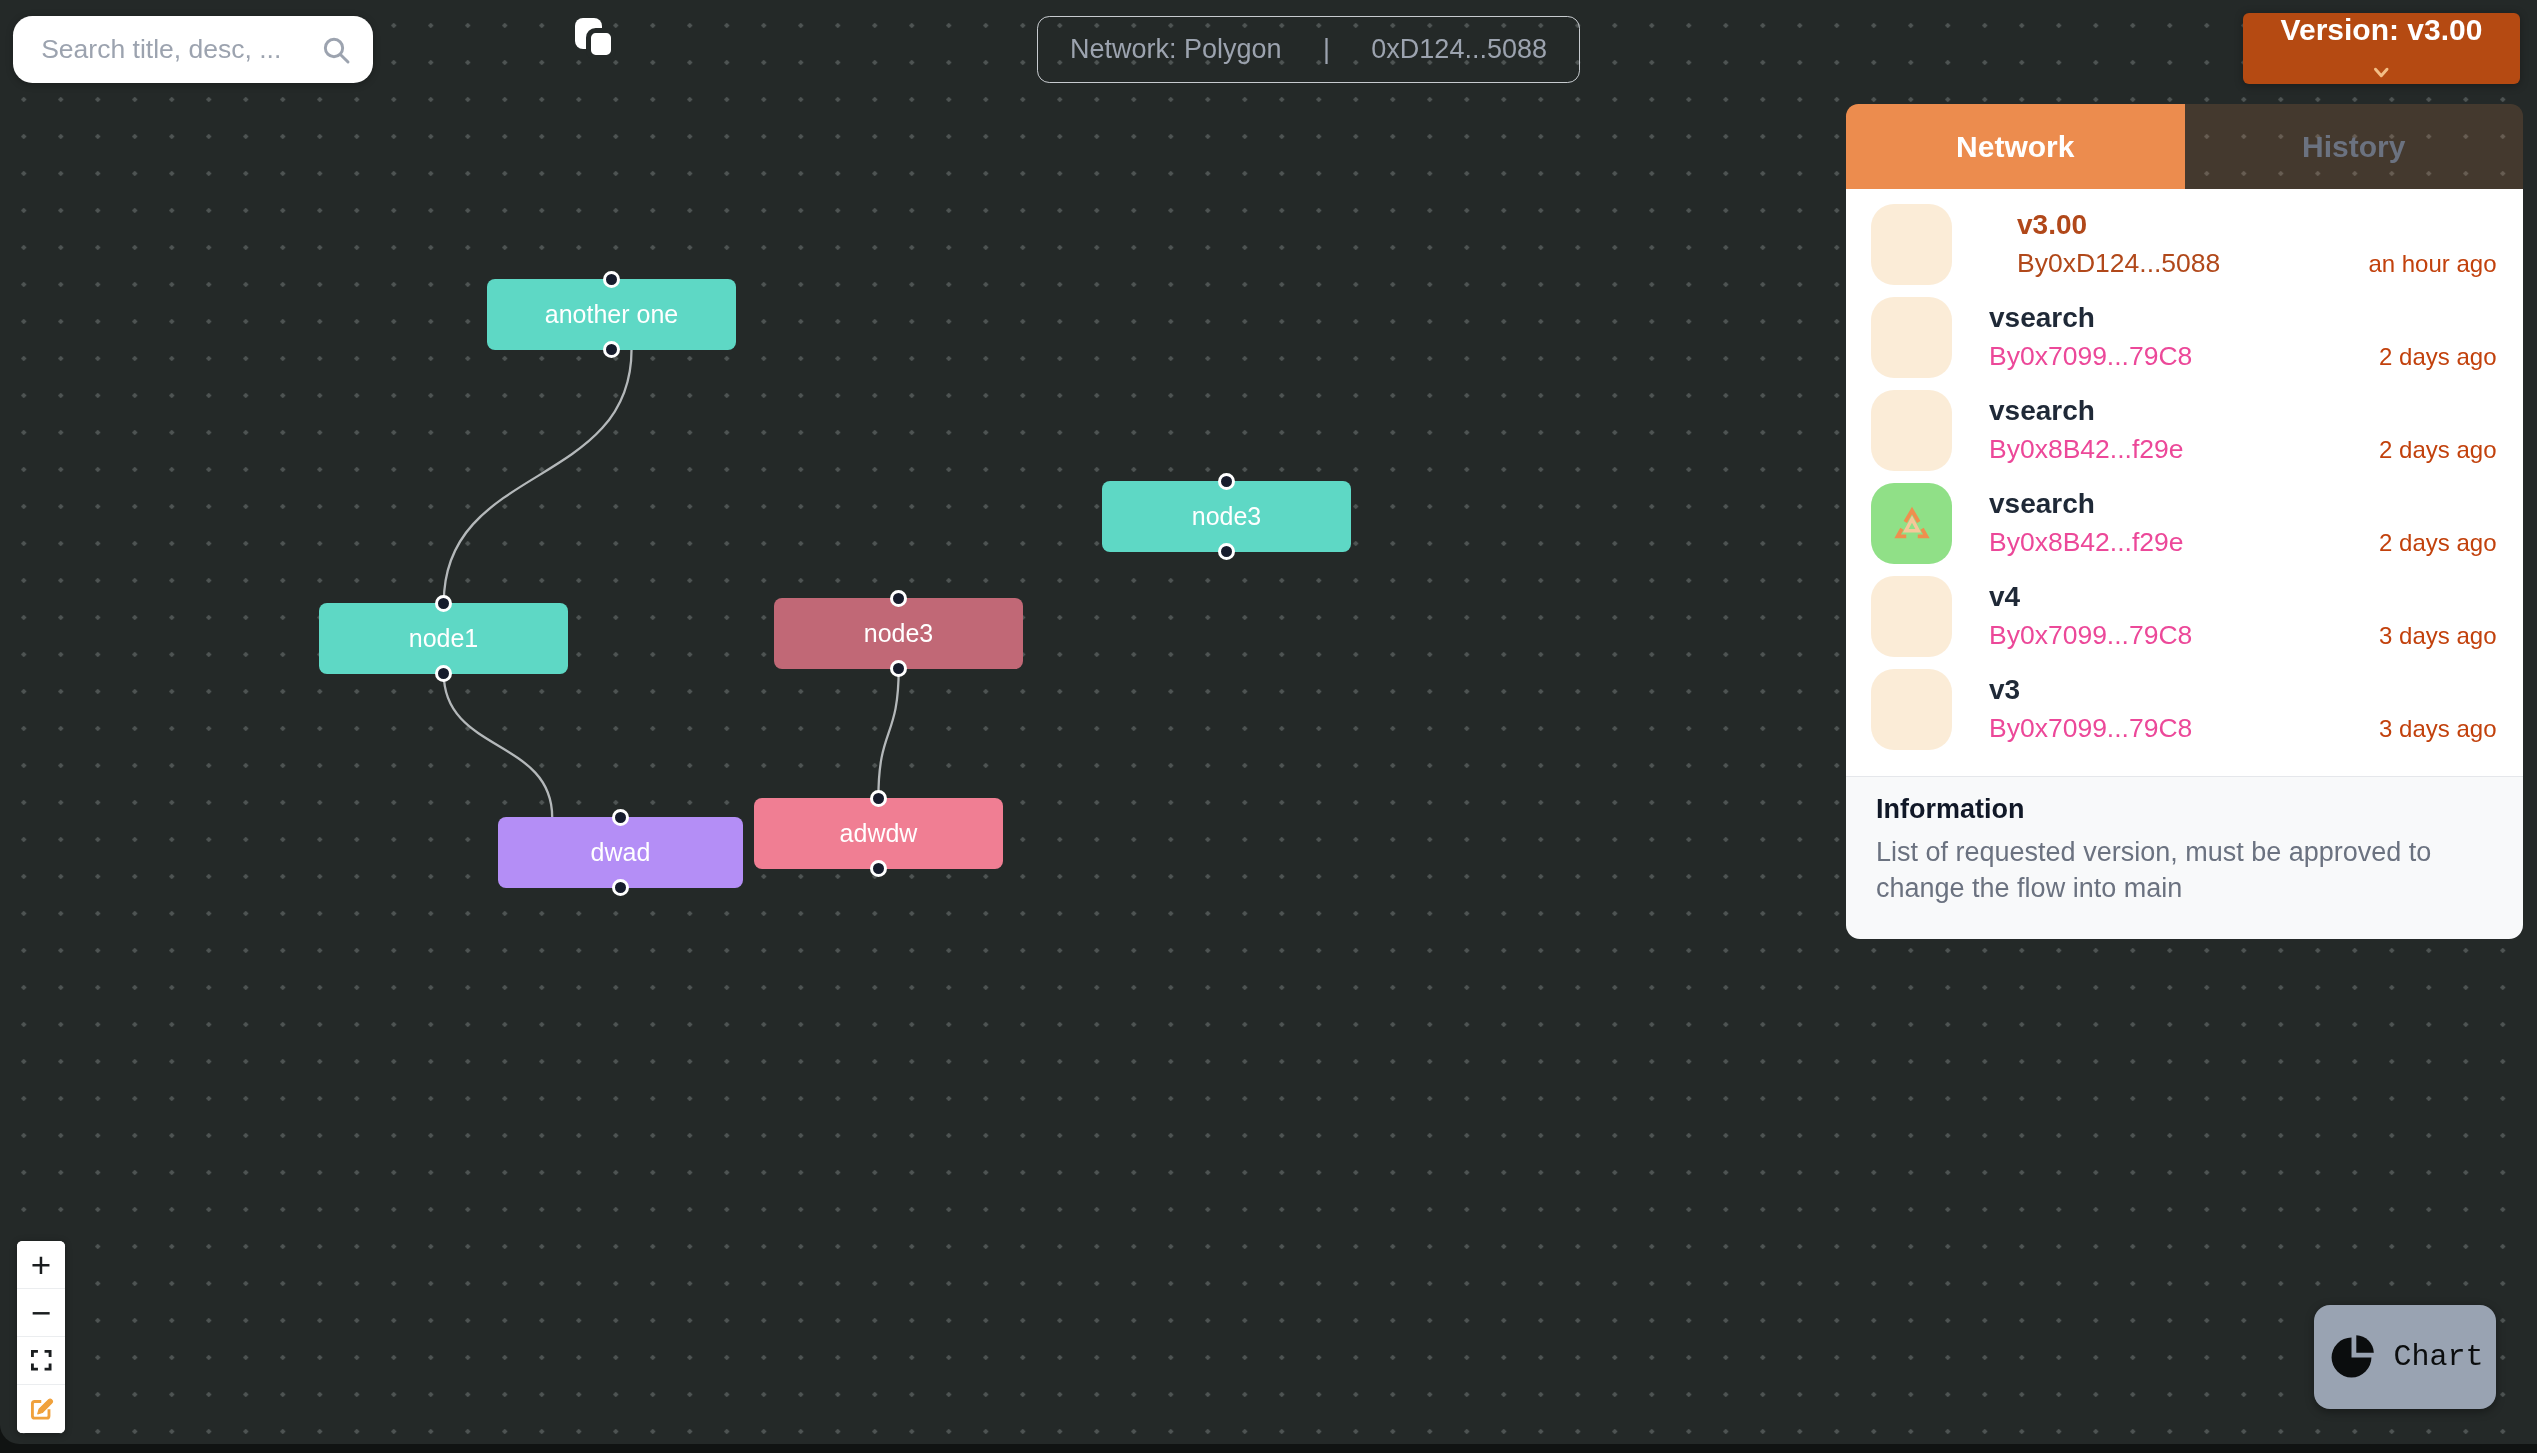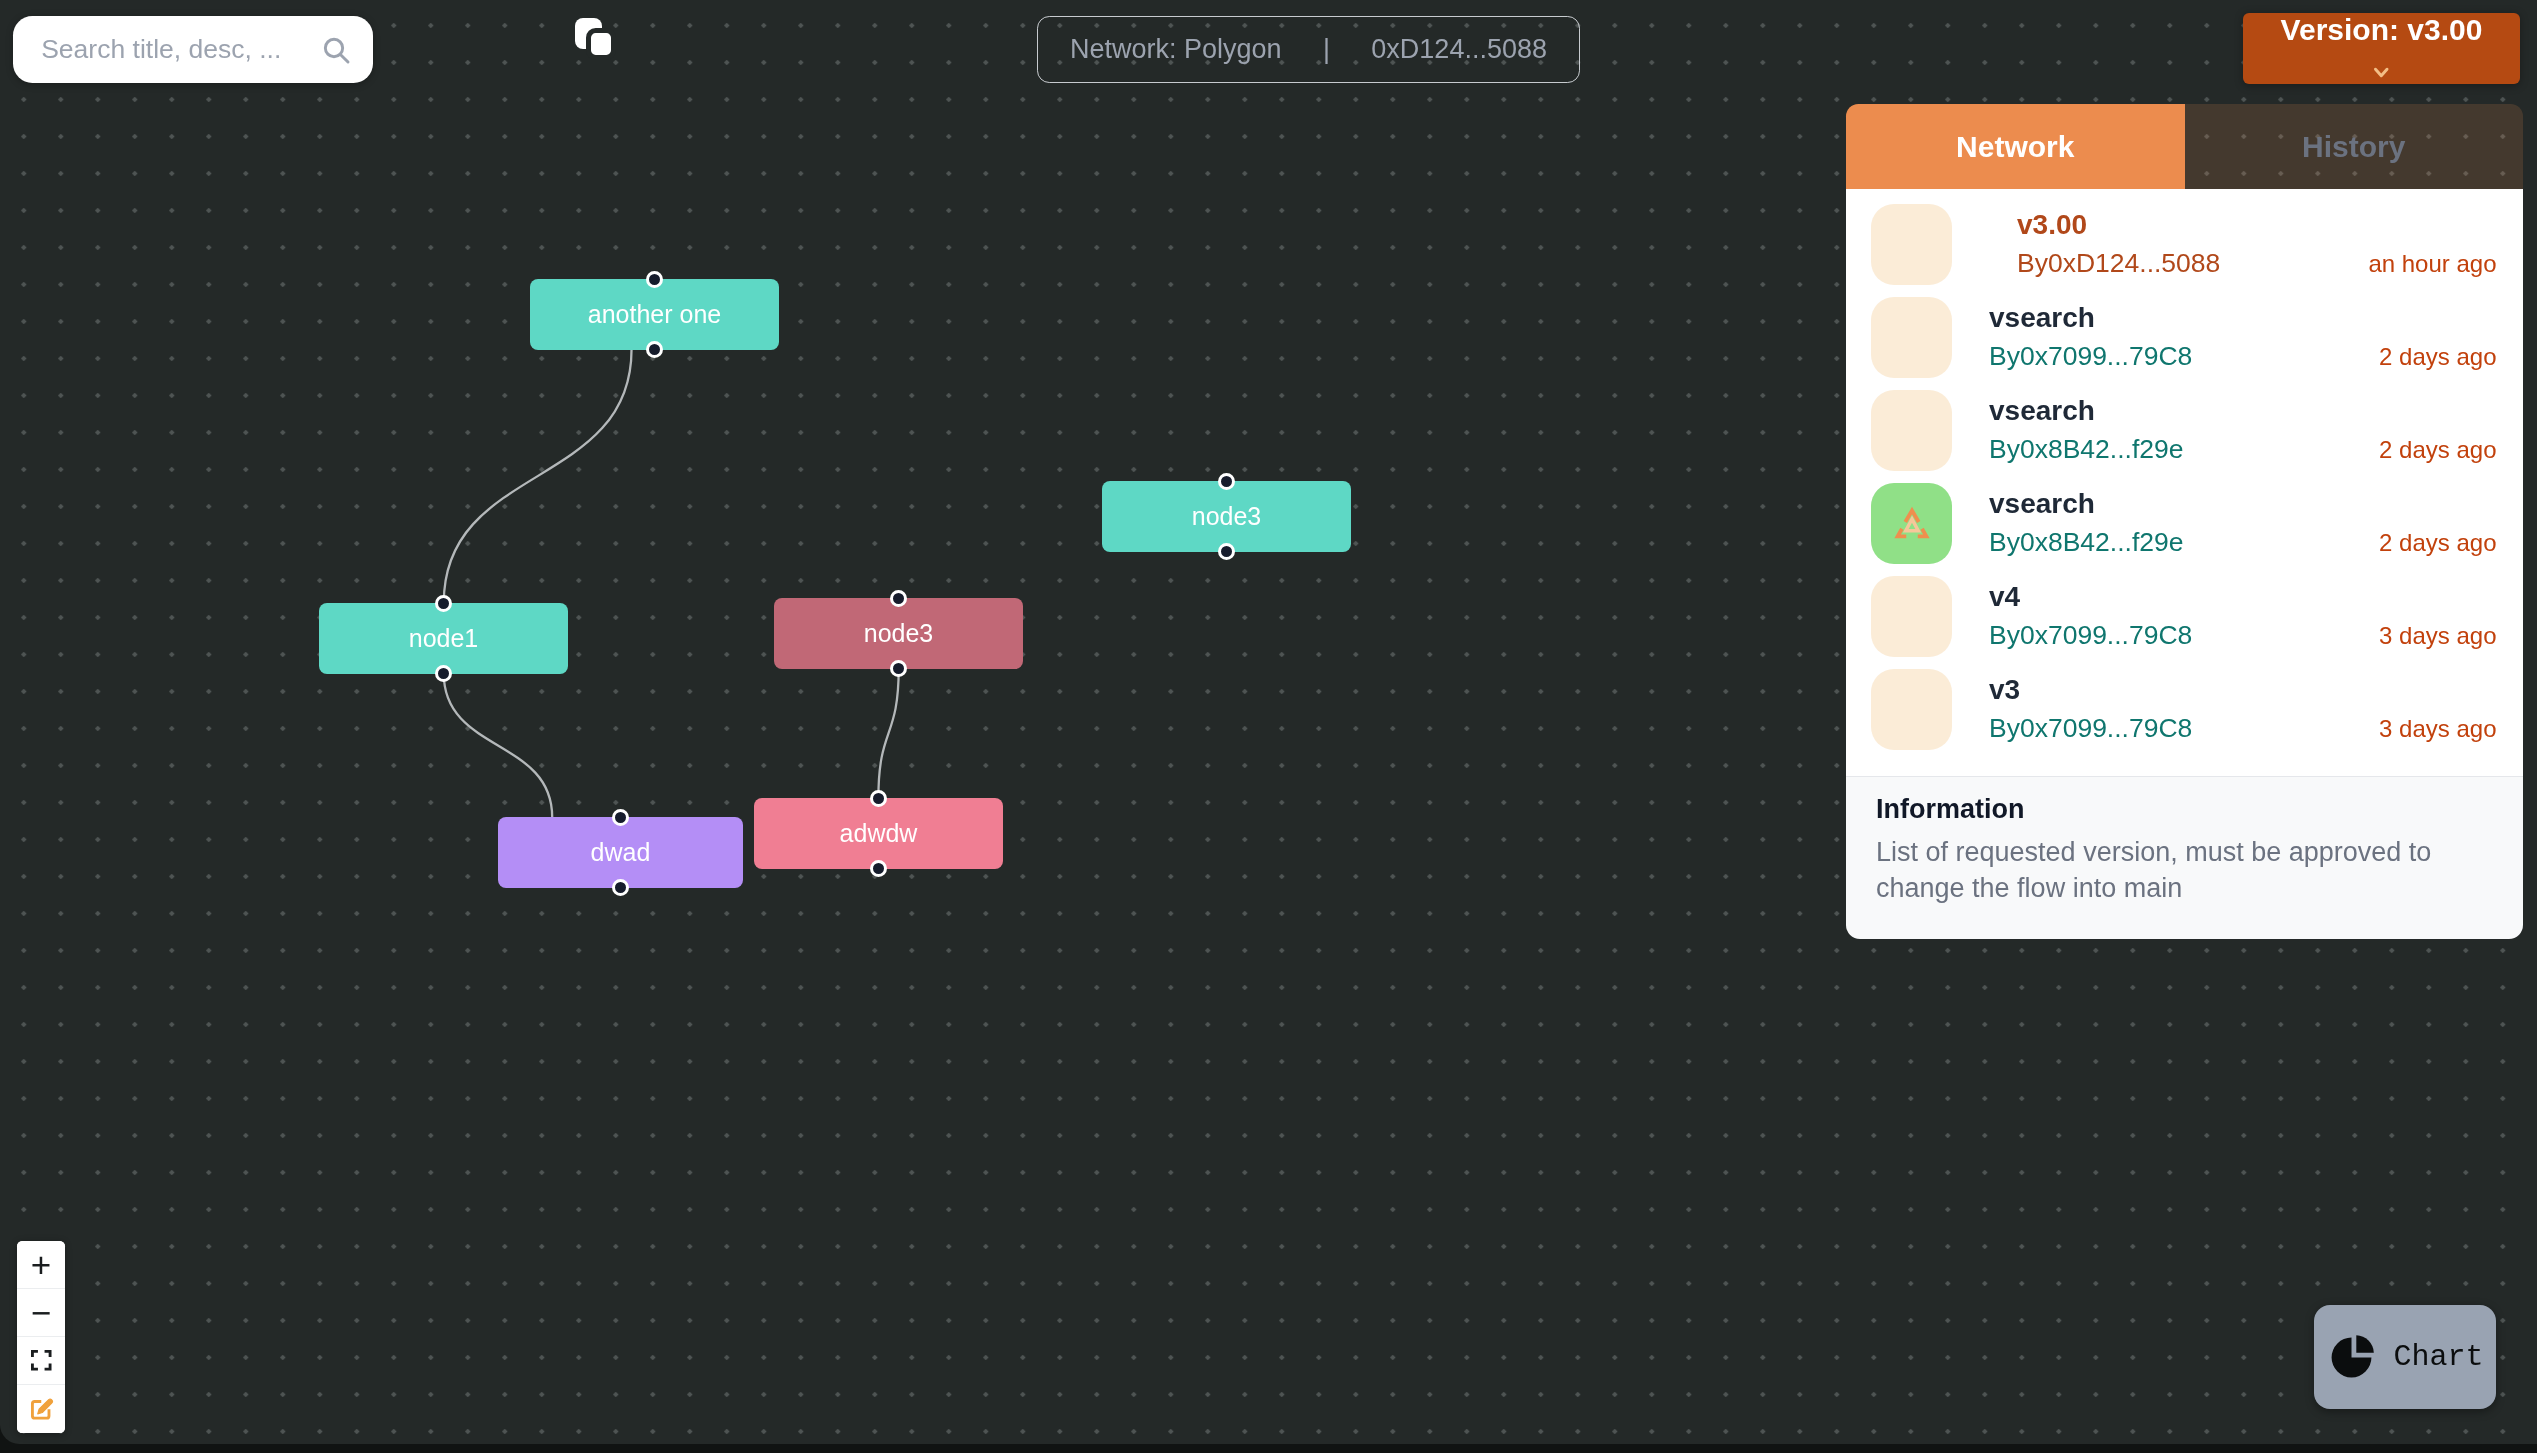--- a/index.html
+++ b/index.html
@@ -55,21 +55,21 @@
   .tab.active { background:#ec8c4e; color:#ffffff; font-weight:bold; border-radius:12.3px 0 0 0; }
   .tab.inactive { background:rgba(236,140,78,.16); color:#6b7280; font-weight:bold; border-radius:0 12.3px 0 0; }
   .list { background:#ffffff; flex:1; padding-top:8.8px; overflow:hidden; }
   .req-item { height:93px; display:flex; align-items:center; padding:0 26.5px 0 25px; gap:37px; cursor:pointer; }
   .avatar { width:81px; height:81px; border-radius:23px; background:#fbecd7; flex:0 0 81px;
             display:flex; align-items:center; justify-content:center; }
   .avatar.green-logo { background:#90e087; }
   .req-body { flex:1; display:flex; flex-direction:column; gap:7px; min-width:0; }
   .req-title { font-size:28px; font-weight:bold; color:#1f2937; line-height:1.1; }
   .req-row2 { display:flex; align-items:baseline; justify-content:space-between; }
-  .req-by { font-size:26.5px; color:#0f766e; }
+  .req-by { font-size:26.5px; color:#ec4899; }
   .req-time { font-size:24px; color:#c2410c; }
   .req-item.highlight .req-title, .req-item.highlight .req-by { color:#b1481a;margin-left:28px; }
 
   .info {
     background:#f8f9fa; border-top:1.8px solid #e5e7eb; border-radius:0 0 14px 14px;
     padding:17px 30px; flex:0 0 163px;
   }
   .info-title { font-size:27px; font-weight:bold; color:#111827; margin-bottom:8.8px; }
   .info-body { font-size:27px; color:#6b7280; line-height:1.35; max-width:564px; }
 
@@ -137,21 +137,21 @@
       <div class="node" style="left: 774px; top: 598px; width: 249px; height: 71px; background: rgb(193, 104, 118);">
         <span>node3</span>
         <span class="handle top"></span>
         <span class="handle bottom"></span>
       </div>
       <div class="node" style="left: 319px; top: 603px; width: 249px; height: 71px; background: rgb(94, 216, 197);">
         <span>node1</span>
         <span class="handle top"></span>
         <span class="handle bottom"></span>
       </div>
-      <div class="node" style="left: 530px; top: 279px; width: 249px; height: 71px; background: rgb(94, 216, 197);">
+      <div class="node" style="left: 487px; top: 279px; width: 249px; height: 71px; background: rgb(94, 216, 197);">
         <span>another one</span>
         <span class="handle top"></span>
         <span class="handle bottom"></span>
       </div>
       <div class="search-wrap">
       <input type="text" placeholder="Search title, desc, ..." style="">
       <svg class="search-icon" viewBox="0 0 24 24">
         <circle cx="10.5" cy="10.5" r="6.5" fill="none" stroke="#9ca3af" stroke-width="2.2"></circle>
         <line x1="15.5" y1="15.5" x2="21" y2="21" stroke="#9ca3af" stroke-width="2.2" stroke-linecap="round"></line>
       </svg>

